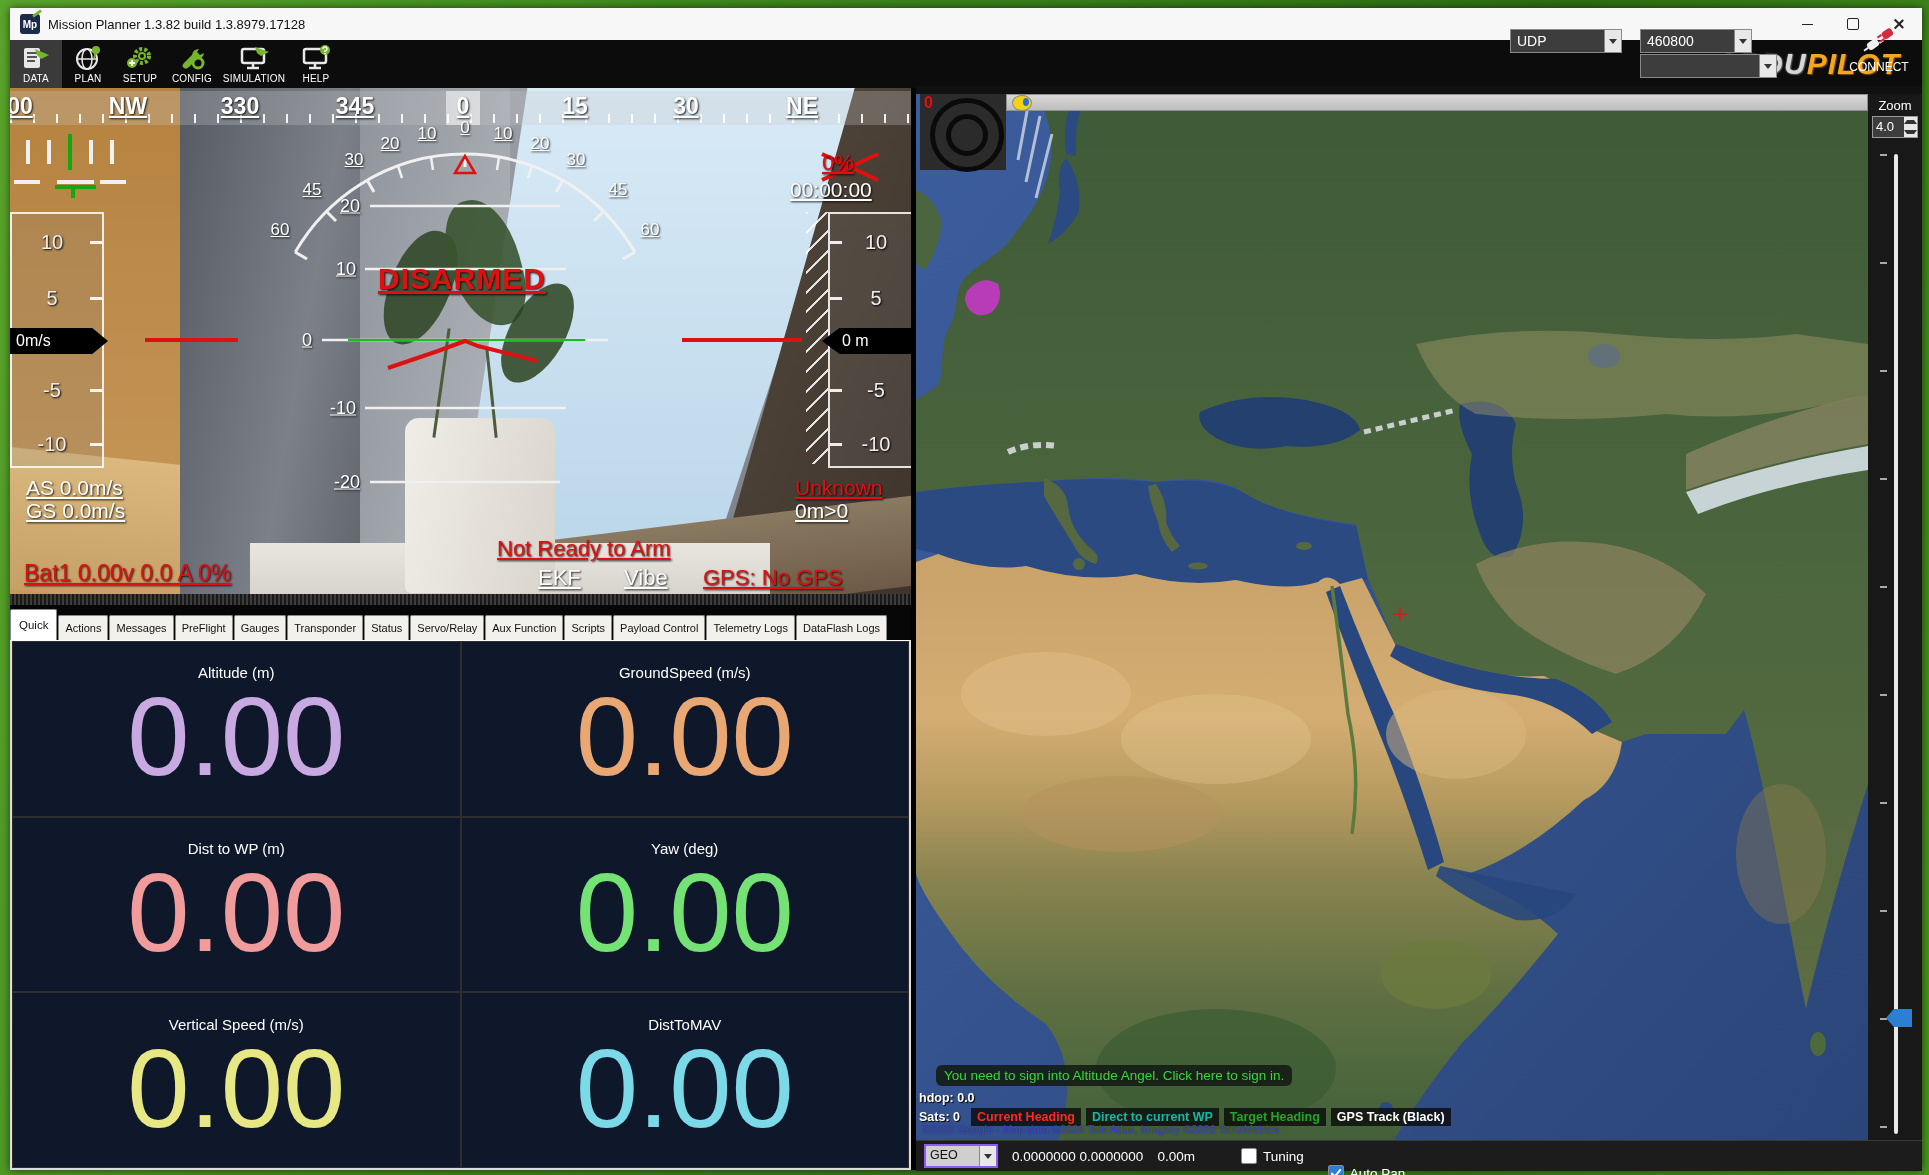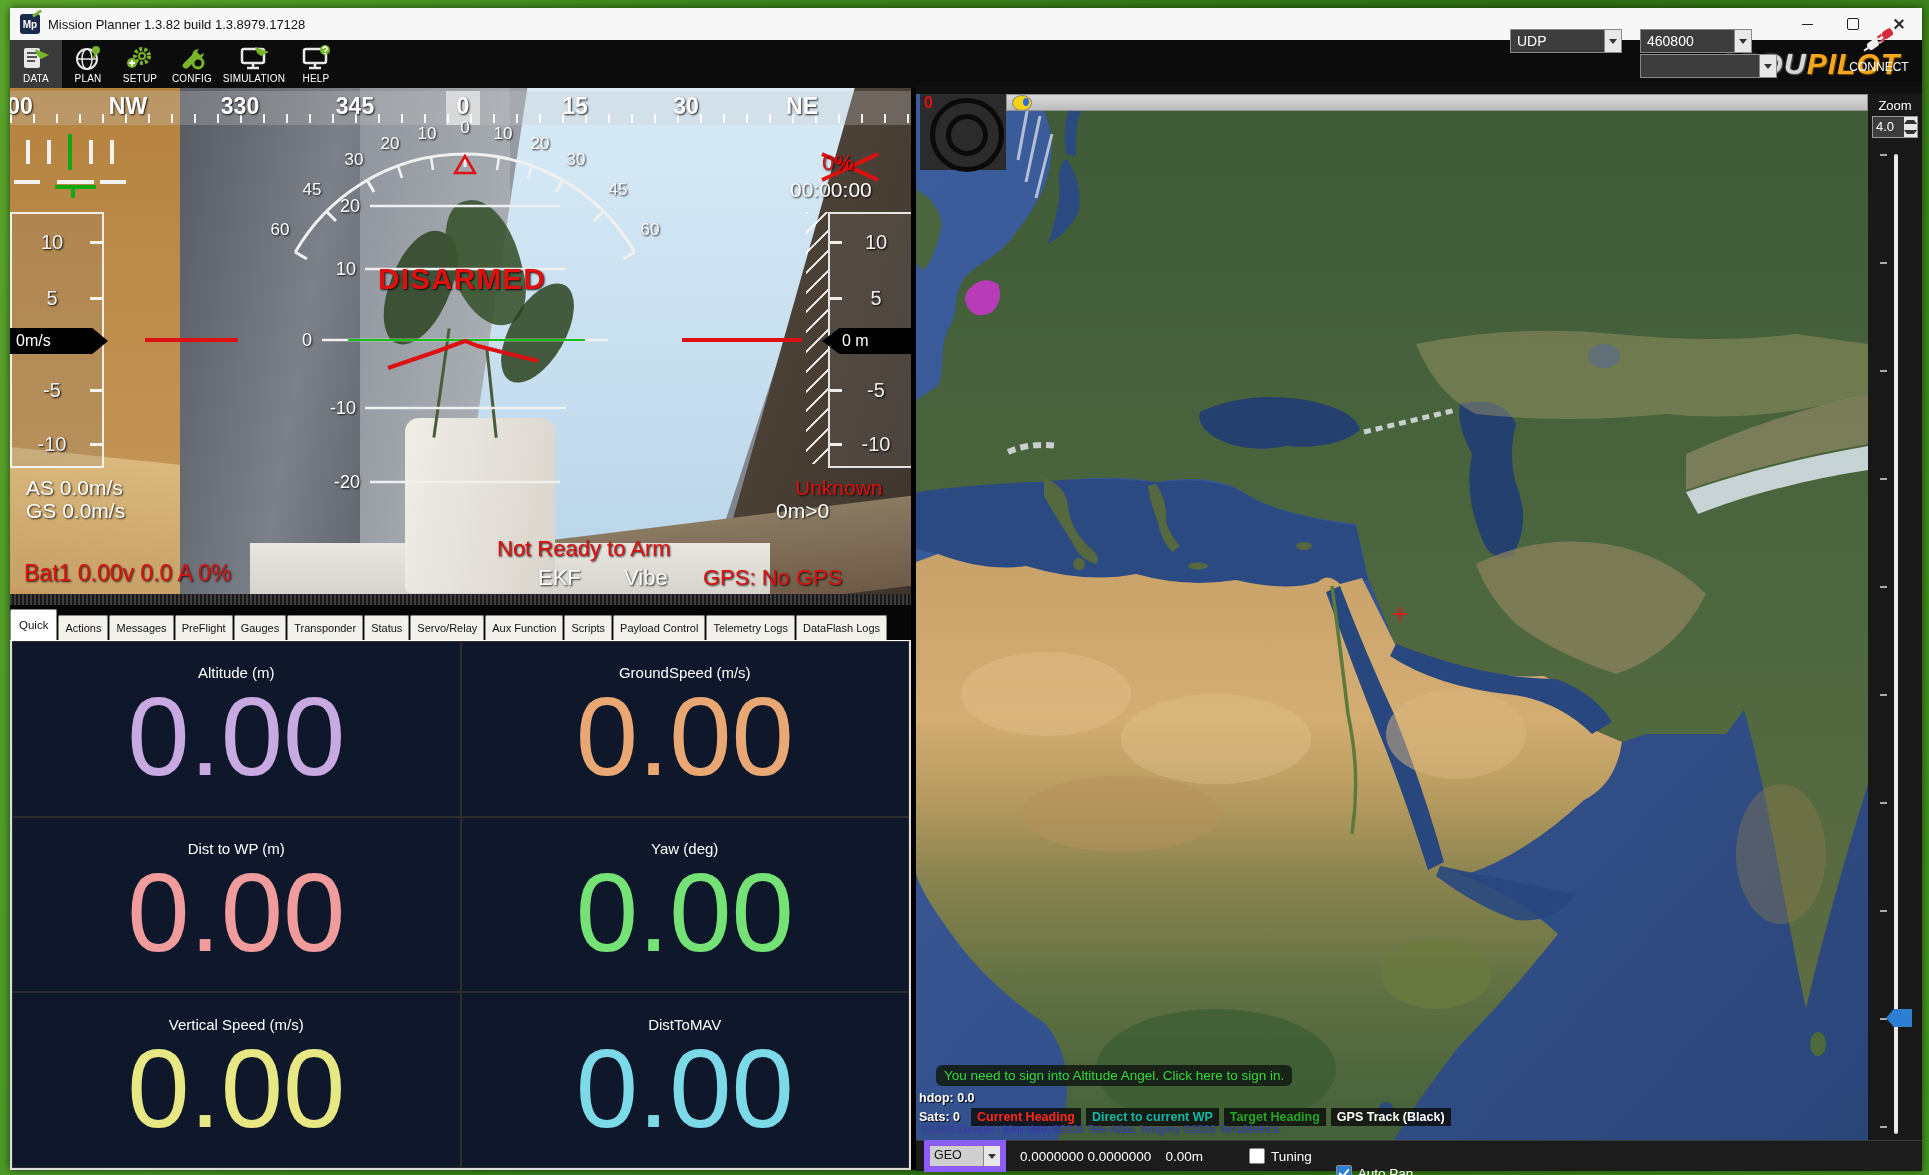--- a/index.html
+++ b/index.html
@@ -38,21 +38,21 @@
   .combo .drop{width:16px;height:100%;background:#e8e8e8;display:flex;align-items:center;justify-content:center;border-left:1px solid #888;}
   .tri-down{width:0;height:0;border-left:4px solid transparent;border-right:4px solid transparent;border-top:5px solid #333;}
   .combo.c1{width:110px;position:absolute;right:300px;top:-11px;}
   .combo.c2{width:110px;position:absolute;right:170px;top:-11px;}
   .combo.c3{width:135px;position:absolute;right:145px;top:14px;}
   .connect{position:absolute;right:8px;top:-16px;width:70px;text-align:center;cursor:pointer;}
   .connect .clbl{color:#fff;font-size:12px;margin-top:2px;}
   
   .hud{position:absolute;left:0;top:80px;width:901px;height:517px;overflow:hidden;background:#777;}
   .hud .bgblock{position:absolute;}
-  .hudtext{position:absolute;color:#fff;text-shadow:1px 1px 2px rgba(0,0,0,.85);white-space:pre;}
+  .hudtext{position:absolute;color:#fff;text-shadow:1px 1px 2px rgba(0,0,0,.85);white-space:pre;text-decoration:underline;}
   .red{color:#e01010;}
   .compass-strip{position:absolute;left:0;top:3px;width:100%;height:34px;background:rgba(200,200,200,.28);}
   .compass-ticks{position:absolute;left:0;top:26px;width:100%;height:9px;
      background:repeating-linear-gradient(90deg,rgba(255,255,255,.9) 0 2px,transparent 2px 23px);}
   .compass-hl{position:absolute;left:436px;top:3px;width:34px;height:34px;background:rgba(255,255,255,.55);}
   .clabel{font-size:23px;font-weight:bold;transform:translateX(-50%);top:5px;}
   .rlabel{font-size:17px;transform:translate(-50%,-50%);}
   .plabel{font-size:18px;transform:translate(-100%,-50%);}
   .tape{position:absolute;top:124px;width:90px;height:252px;border:2px solid rgba(255,255,255,.85);background:rgba(130,130,130,.18);}
   .tape .tnum{position:absolute;font-size:20px;color:#eee;text-shadow:1px 1px 2px #000;transform:translate(-50%,-50%);}
@@ -104,21 +104,21 @@
   .tri-up-s{width:0;height:0;border-left:3px solid transparent;border-right:3px solid transparent;border-bottom:4px solid #333;}
   .tri-down-s{width:0;height:0;border-left:3px solid transparent;border-right:3px solid transparent;border-top:4px solid #333;}
   .trackbar{position:absolute;left:0;top:60px;width:54px;height:980px;}
   .track{position:absolute;left:26px;top:0;width:4px;height:100%;background:#e8e8e8;border-radius:2px;}
   .trackticks{position:absolute;left:12px;top:0;width:7px;height:100%;
      background:repeating-linear-gradient(180deg,#aaa 0 2px,transparent 2px 108px);}
   .thumb{position:absolute;left:18px;top:855px;width:26px;height:18px;background:#2d7fd4;
      clip-path:polygon(30% 0,100% 0,100% 100%,30% 100%,0 50%);cursor:pointer;}
   
   .mapstatus{position:absolute;left:0;top:1054px;width:1006px;height:30px;background:#1c1c1c;display:flex;align-items:center;border-top:1px solid #3a3a3a;}
-  .geosel{margin-left:8px;width:70px;height:20px;background:#cfcfcf;border:6px solid #8b5cf6;display:flex;cursor:pointer;}
+  .geosel{margin-left:8px;width:70px;height:20px;background:#cfcfcf;border:2px solid #8b5cf6;display:flex;cursor:pointer;}
   .geosel .gval{flex:1;font-size:12.5px;color:#111;padding:2px 4px;}
   .geosel .gbtn{width:16px;background:#e8e8e8;border-left:1px solid #888;display:flex;align-items:center;justify-content:center;}
   .coords{color:#fff;font-size:13.5px;margin-left:14px;}
   .alttxt{color:#fff;font-size:13.5px;margin-left:14px;}
   .chk{display:flex;align-items:center;margin-left:46px;cursor:pointer;}
   .box{width:14px;height:14px;background:#fff;border:1px solid #888;border-radius:2px;}
   .box.checked{background:#2d7fd4;position:relative;}
   .box.checked:after{content:"";position:absolute;left:4px;top:1px;width:4px;height:8px;border:solid #fff;border-width:0 2px 2px 0;transform:rotate(40deg);}
   .chk .clabel2{color:#fff;font-size:13.5px;margin-left:6px;}
 </style>
@@ -381,21 +381,21 @@
     <div class="hudtext red" style="left:812px;top:62px;font-size:22px;">0%</div>
     <div class="hudtext" style="left:780px;top:90px;font-size:21px;">00:00:00</div>
     <div class="hudtext" style="left:16px;top:388px;font-size:21px;">AS 0.0m/s</div>
     <div class="hudtext" style="left:16px;top:411px;font-size:21px;">GS 0.0m/s</div>
     <div class="hudtext red" style="left:14px;top:472px;font-size:23px;">Bat1 0.00v 0.0 A 0%</div>
     <div class="hudtext red" style="left:487px;top:448px;font-size:22px;">Not Ready to Arm</div>
     <div class="hudtext" style="left:528px;top:477px;font-size:22px;">EKF</div>
     <div class="hudtext" style="left:614px;top:477px;font-size:22px;">Vibe</div>
     <div class="hudtext red" style="left:693px;top:477px;font-size:22px;">GPS: No GPS</div>
     <div class="hudtext red" style="left:785px;top:388px;font-size:21px;">Unknown</div>
-    <div class="hudtext" style="left:766px;top:411px;font-size:21px;">0m&gt;0</div>
+    <div class="hudtext" style="left:785px;top:411px;font-size:21px;">0m&gt;0</div>
 
     <div class="dotstrip"></div>
   </div>
 
   <div class="tabrow">
     <div class="tab active">Quick</div>
     <div class="tab">Actions</div>
     <div class="tab">Messages</div>
     <div class="tab">PreFlight</div>
     <div class="tab">Gauges</div>

